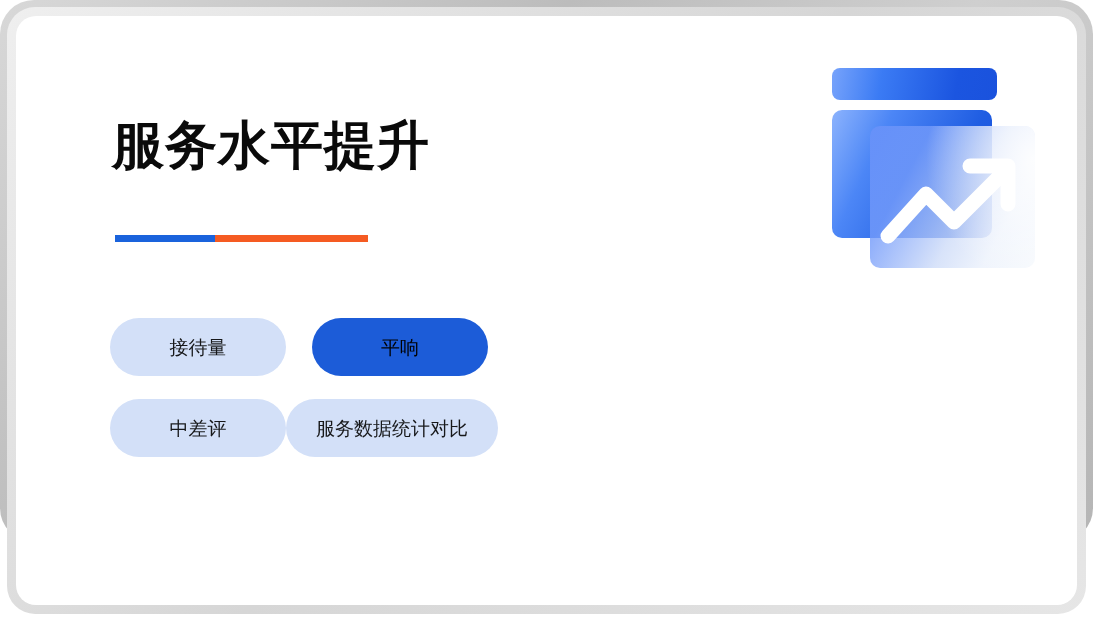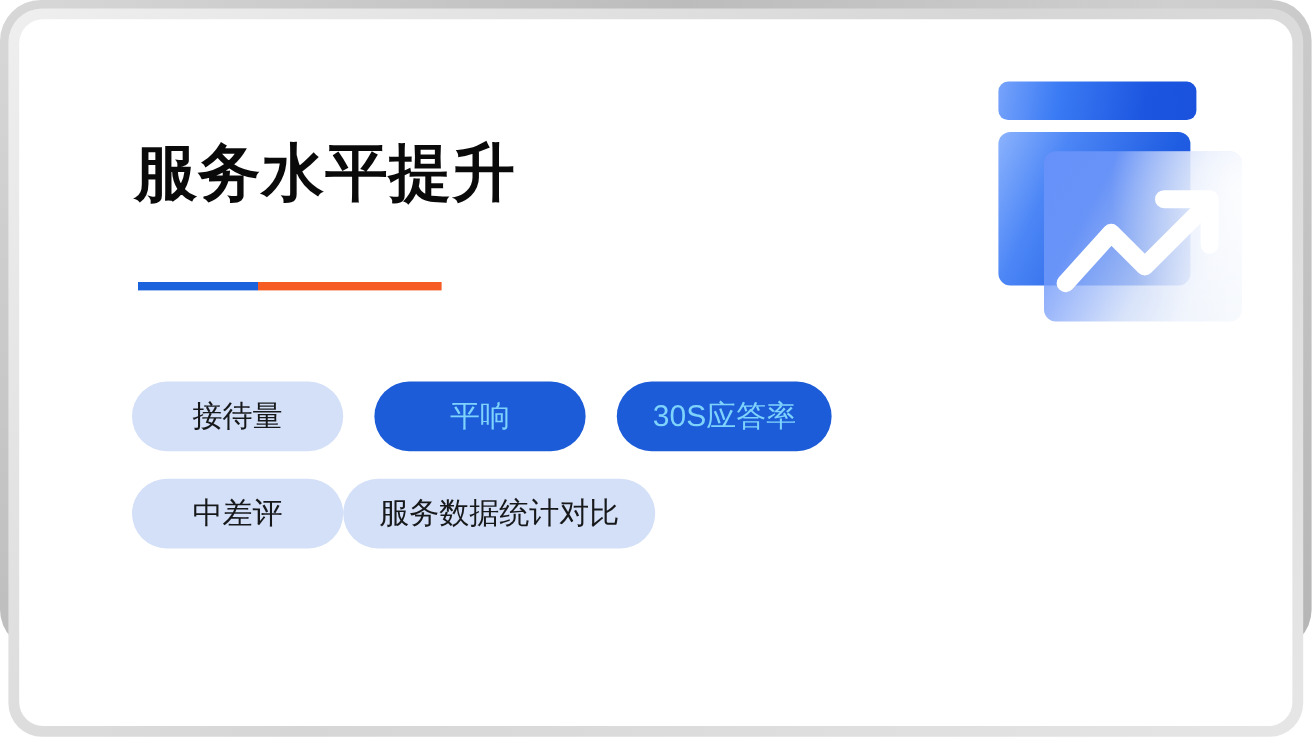--- a/index.html
+++ b/index.html
@@ -99,32 +99,32 @@
   .pill-row.row-3 { gap: 26px; }
 
   .pill {
     box-sizing: border-box;
     height: 58px;
     border-radius: 29px;
     display: flex;
     align-items: center;
     justify-content: center;
     padding: 12px 30px;
-    font-size: 25px;
+    font-size: 19px;
     line-height: 1;
     white-space: nowrap;
     user-select: none;
   }
   .pill.light {
     background: #d3e0f8;
     color: #17181a;
   }
   .pill.solid {
     background: #1c5cd8;
-    color: #7dd3fc;
+    color: #000000;
   }
   .pill.w-wide { min-width: 176px; }
 
   
   .chart-icon {
     position: absolute;
     left: 796px;
     top: 32px;
     width: 240px;
     height: 200px;
@@ -205,23 +205,20 @@
 
     <div class="pill-rows">
 
       <div class="pill-row row-1">
         <div class="pill light w-wide">
           <span>接待量</span>
         </div>
         <div class="pill solid w-wide">
           <span>平响</span>
         </div>
-        <div class="pill solid">
-          <span>30S应答率</span>
-        </div>
       </div>
 
       <div class="pill-row row-2">
         <div class="pill light w-wide">
           <span>中差评</span>
         </div>
         <div class="pill light">
           <span>服务数据统计对比</span>
         </div>
       </div>

